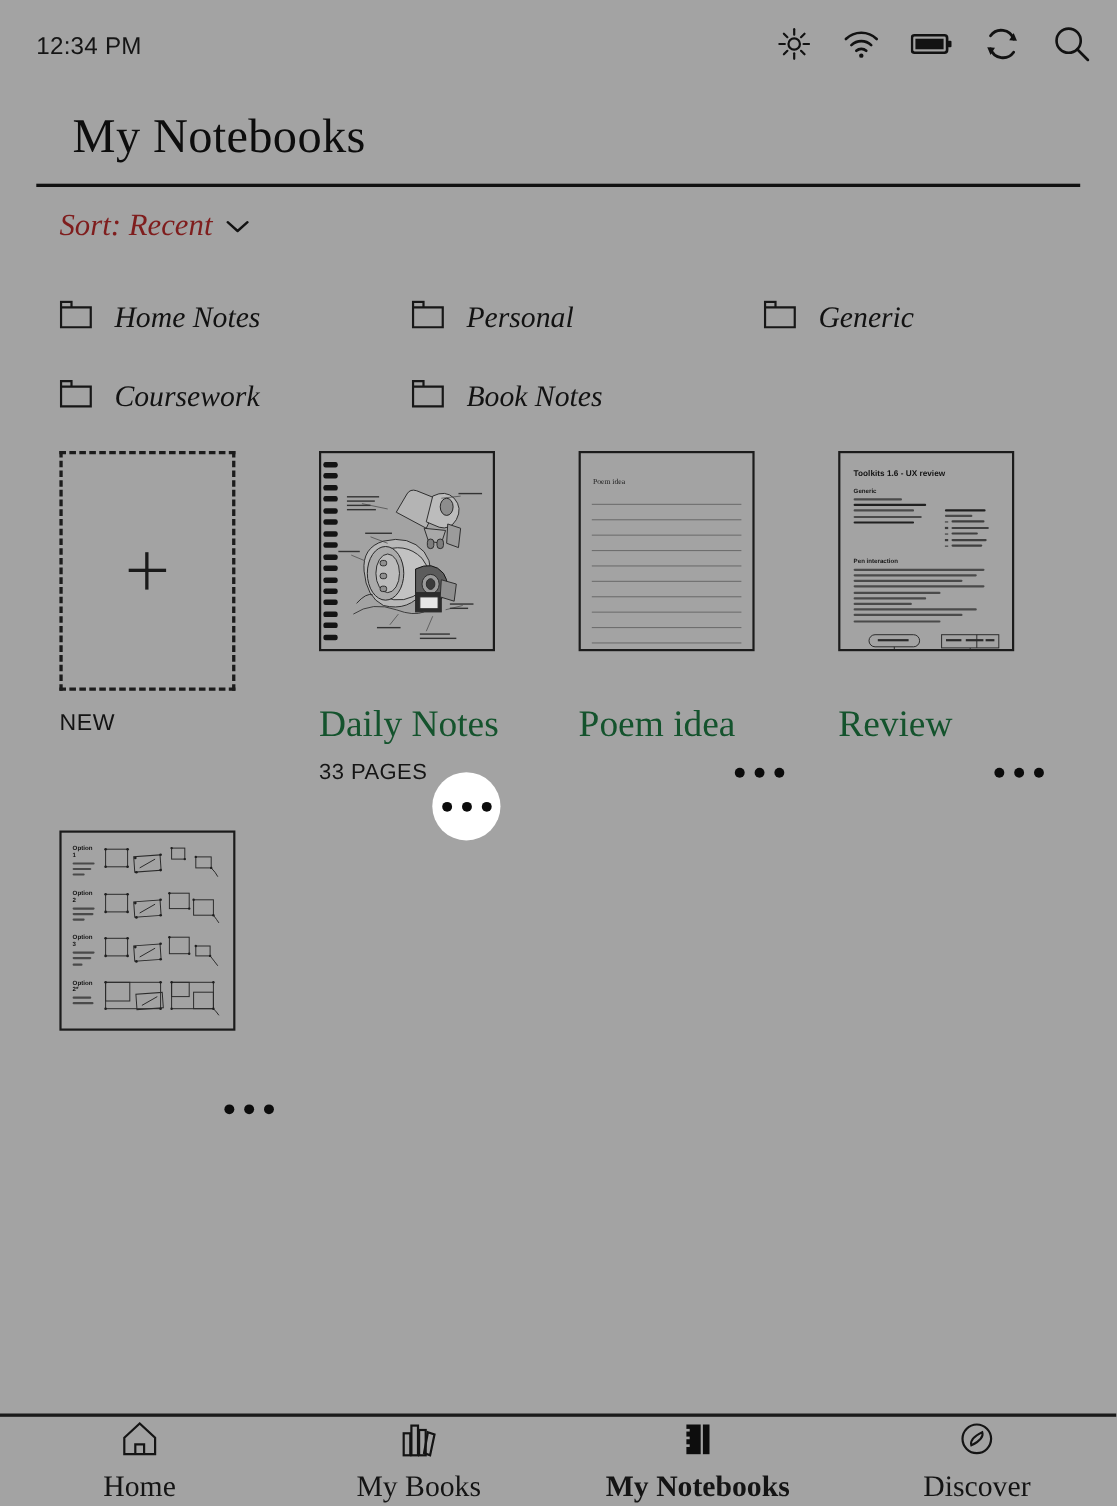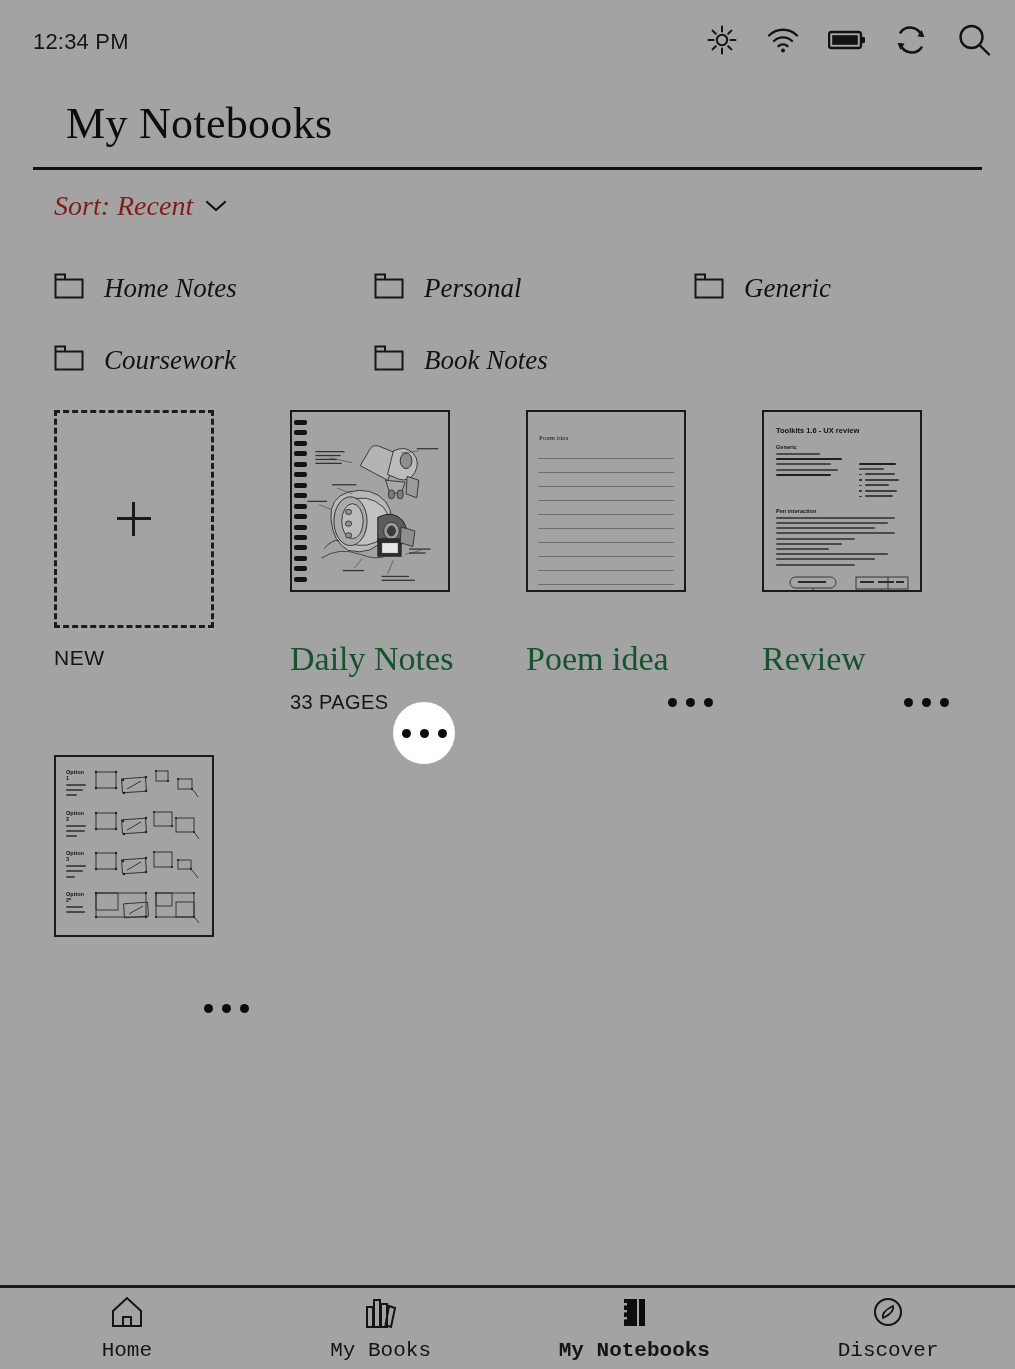--- a/index.html
+++ b/index.html
@@ -178,22 +178,22 @@
     position: absolute; left: 0; bottom: 0; width: 1015px; height: 84px;
     border-top: 3px solid #1a1a1a;
     display: flex;
   }
   .nav-item {
     flex: 1; display: flex; flex-direction: column;
     align-items: center; justify-content: center; gap: 6px;
     cursor: pointer;
   }
   .nav-label {
-    font-family: Liberation Mono, monospace;
-    font-size: 21px; color: #141414;
+    font-family: Liberation Serif, serif;
+    font-size: 27px; color: #141414;
   }
   .nav-item.active .nav-label { font-weight: bold; }
 </style>
 </head>
 <body>
 
 <div class="statusbar">
   <div class="status-time">12:34 PM</div>
   <div class="status-icons">
 

